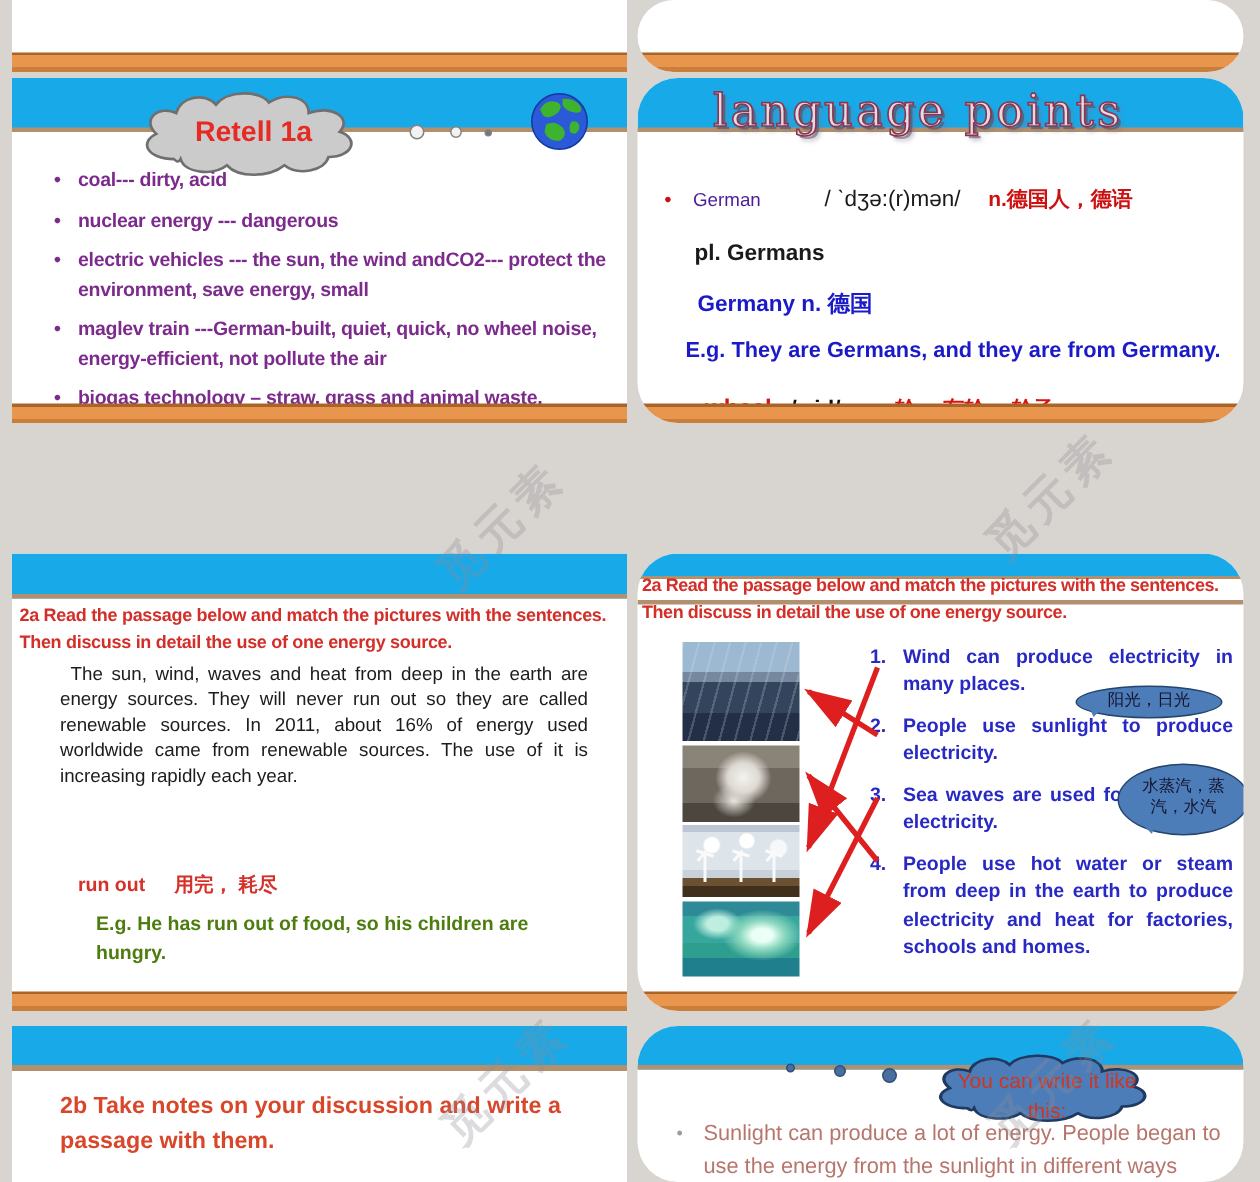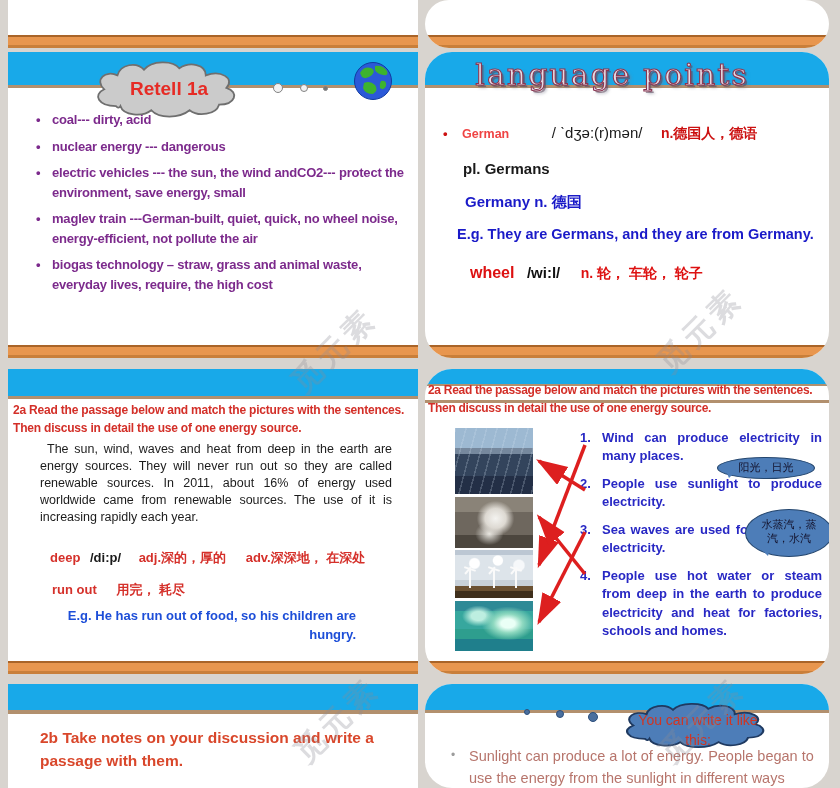--- a/index.html
+++ b/index.html
@@ -5,21 +5,21 @@
   html,body{margin:0;padding:0;}
   body{
     width:840px;height:788px;position:relative;overflow:hidden;
     background:#d8d4cf;
     font-family:"Liberation Sans",sans-serif;
   }
   .slide{position:absolute;background:#ffffff;overflow:hidden;}
   .col-l{left:8px;width:410px;}
   .col-r{left:425px;width:404px;border-radius:27px;}
   .row0{top:0;height:48px;}
-  .row1{top:52px;height:306px;}
+  .row1{top:52px;height:230px;}
   .row2{top:369px;height:305px;}
   .row3{top:684px;height:104px;}
   .stripe{position:absolute;left:0;right:0;bottom:0;height:13px;
     background:linear-gradient(180deg,#a96428 0 2px,#e8964e 2px 10px,#c97f3a 10px 13px);}
   .bluebar{position:absolute;left:0;right:0;top:0;background:#18a9e9;border-bottom:3px solid #b2906e;}
   
   .cloud-gray{position:absolute;left:80px;top:8px;width:162px;height:60px;}
   .cloud-gray svg{width:100%;height:100%;}
   .retell-title{position:absolute;left:80px;top:26px;width:162px;text-align:center;
     color:#e62b25;font-weight:bold;font-size:19px;}
@@ -29,38 +29,38 @@
     color:#7c2a8c;font-weight:bold;font-size:13px;line-height:1.5;letter-spacing:-0.2px;}
   .bullets li::before{content:"•";position:absolute;left:6px;top:0;}
   .globe{position:absolute;left:345px;top:9px;width:40px;height:40px;}
   
   .lp-title{position:absolute;left:0;right:30px;top:5px;text-align:center;
     font-family:"DejaVu Serif",serif;font-size:30px;letter-spacing:2px;
     color:#e3dbe4;-webkit-text-stroke:1.1px #8b3550;
     text-shadow:2px 2px 0 rgba(90,70,90,.55),3px 3px 3px rgba(120,120,140,.5);}
   .lp-line{position:absolute;white-space:nowrap;}
   .lp-bullet{color:#cc1111;font-weight:bold;font-size:13px;}
-  .lp-word{color:#ef4444;font-weight:bold;font-size:12.5px;}
+  .lp-word{color:#4c1d95;font-weight:normal;font-size:12.5px;}
   .lp-ipa{color:#1a1a1a;font-size:15px;}
   .lp-mean{color:#cc1111;font-weight:bold;font-size:14px;}
   .lp-pl{color:#1a1a1a;font-weight:bold;font-size:15px;}
   .lp-blue{color:#1a1ac8;font-weight:bold;font-size:15px;}
   .lp-eg{color:#1a1ac8;font-weight:bold;font-size:14.5px;overflow:hidden;}
   .lp-wheel{color:#dd1111;font-weight:bold;font-size:16px;}
   .lp-wipa{color:#111;font-weight:bold;font-size:15px;}
   .lp-wmean{color:#dd1111;font-weight:bold;font-size:14px;}
   
   .heading-red{position:absolute;color:#d32f28;font-weight:bold;font-size:12px;
     letter-spacing:-0.2px;line-height:1.5;}
   .para{position:absolute;left:32px;width:352px;top:72px;color:#1c1c1c;font-size:12.5px;
     line-height:1.35;text-align:justify;text-indent:7px;}
   .vocab{position:absolute;white-space:nowrap;font-weight:bold;font-size:13px;color:#d5302a;}
   .vocab .blk{color:#1a1a1a;}
-  .vocab-eg{position:absolute;left:32px;width:316px;color:#1d4ed8;font-weight:bold;
-    font-size:13px;line-height:1.45;text-align:right;}
+  .vocab-eg{position:absolute;left:56px;width:316px;color:#4d7c0f;font-weight:bold;
+    font-size:13px;line-height:1.45;}
   
   .tanline2{position:absolute;left:0;right:0;top:31px;height:3px;background:#b2906e;z-index:0;}
   .m-heading{position:absolute;left:3px;top:12px;z-index:1;color:#d32f28;font-weight:bold;
     font-size:12px;letter-spacing:-0.3px;line-height:18px;white-space:nowrap;}
   .mimg{position:absolute;left:30px;width:78px;z-index:1;}
   .img-solar{top:59px;height:66px;
     background:
       repeating-linear-gradient(105deg,rgba(210,225,240,.22) 0 1.5px,rgba(0,0,0,0) 1.5px 10px),
       linear-gradient(180deg,#9db9d2 0 30%,#76889d 30% 40%,#33445c 40% 72%,#232f46 72% 100%);}
   .img-steam{top:128px;height:51px;
@@ -175,26 +175,20 @@
   <div class="stripe"></div>
 </div>
 
 <div class="slide col-l row2">
   <div class="bluebar" style="height:27px;"></div>
   <div class="heading-red" style="left:5px;top:32px;width:402px;">
     <span>2a Read the passage below and match the pictures with the sentences.</span><br>
     <span>Then discuss in detail the use of one energy source.</span>
   </div>
   <div class="para">The sun, wind, waves and heat from deep in the earth are energy sources. They will never run out so they are called renewable sources. In 2011, about 16% of energy used worldwide came from renewable sources. The use of it is increasing rapidly each year.</div>
-  <div class="vocab" style="left:42px;top:180px;">
-    <span>deep</span>
-    <span class="blk" style="margin-left:6px;">/di:p/</span>
-    <span style="margin-left:14px;">adj.深的，厚的</span>
-    <span style="margin-left:16px;">adv.深深地， 在深处</span>
-  </div>
   <div class="vocab" style="left:44px;top:212px;">
     <span>run out</span>
     <span style="margin-left:16px;">用完， 耗尽</span>
   </div>
   <div class="vocab-eg" style="top:238px;">E.g. He has run out of food, so his children are hungry.</div>
   <div class="stripe"></div>
 </div>
 
 <div class="slide col-r row2">
   <div class="bluebar" style="height:15px;border-bottom-width:2px;"></div>

